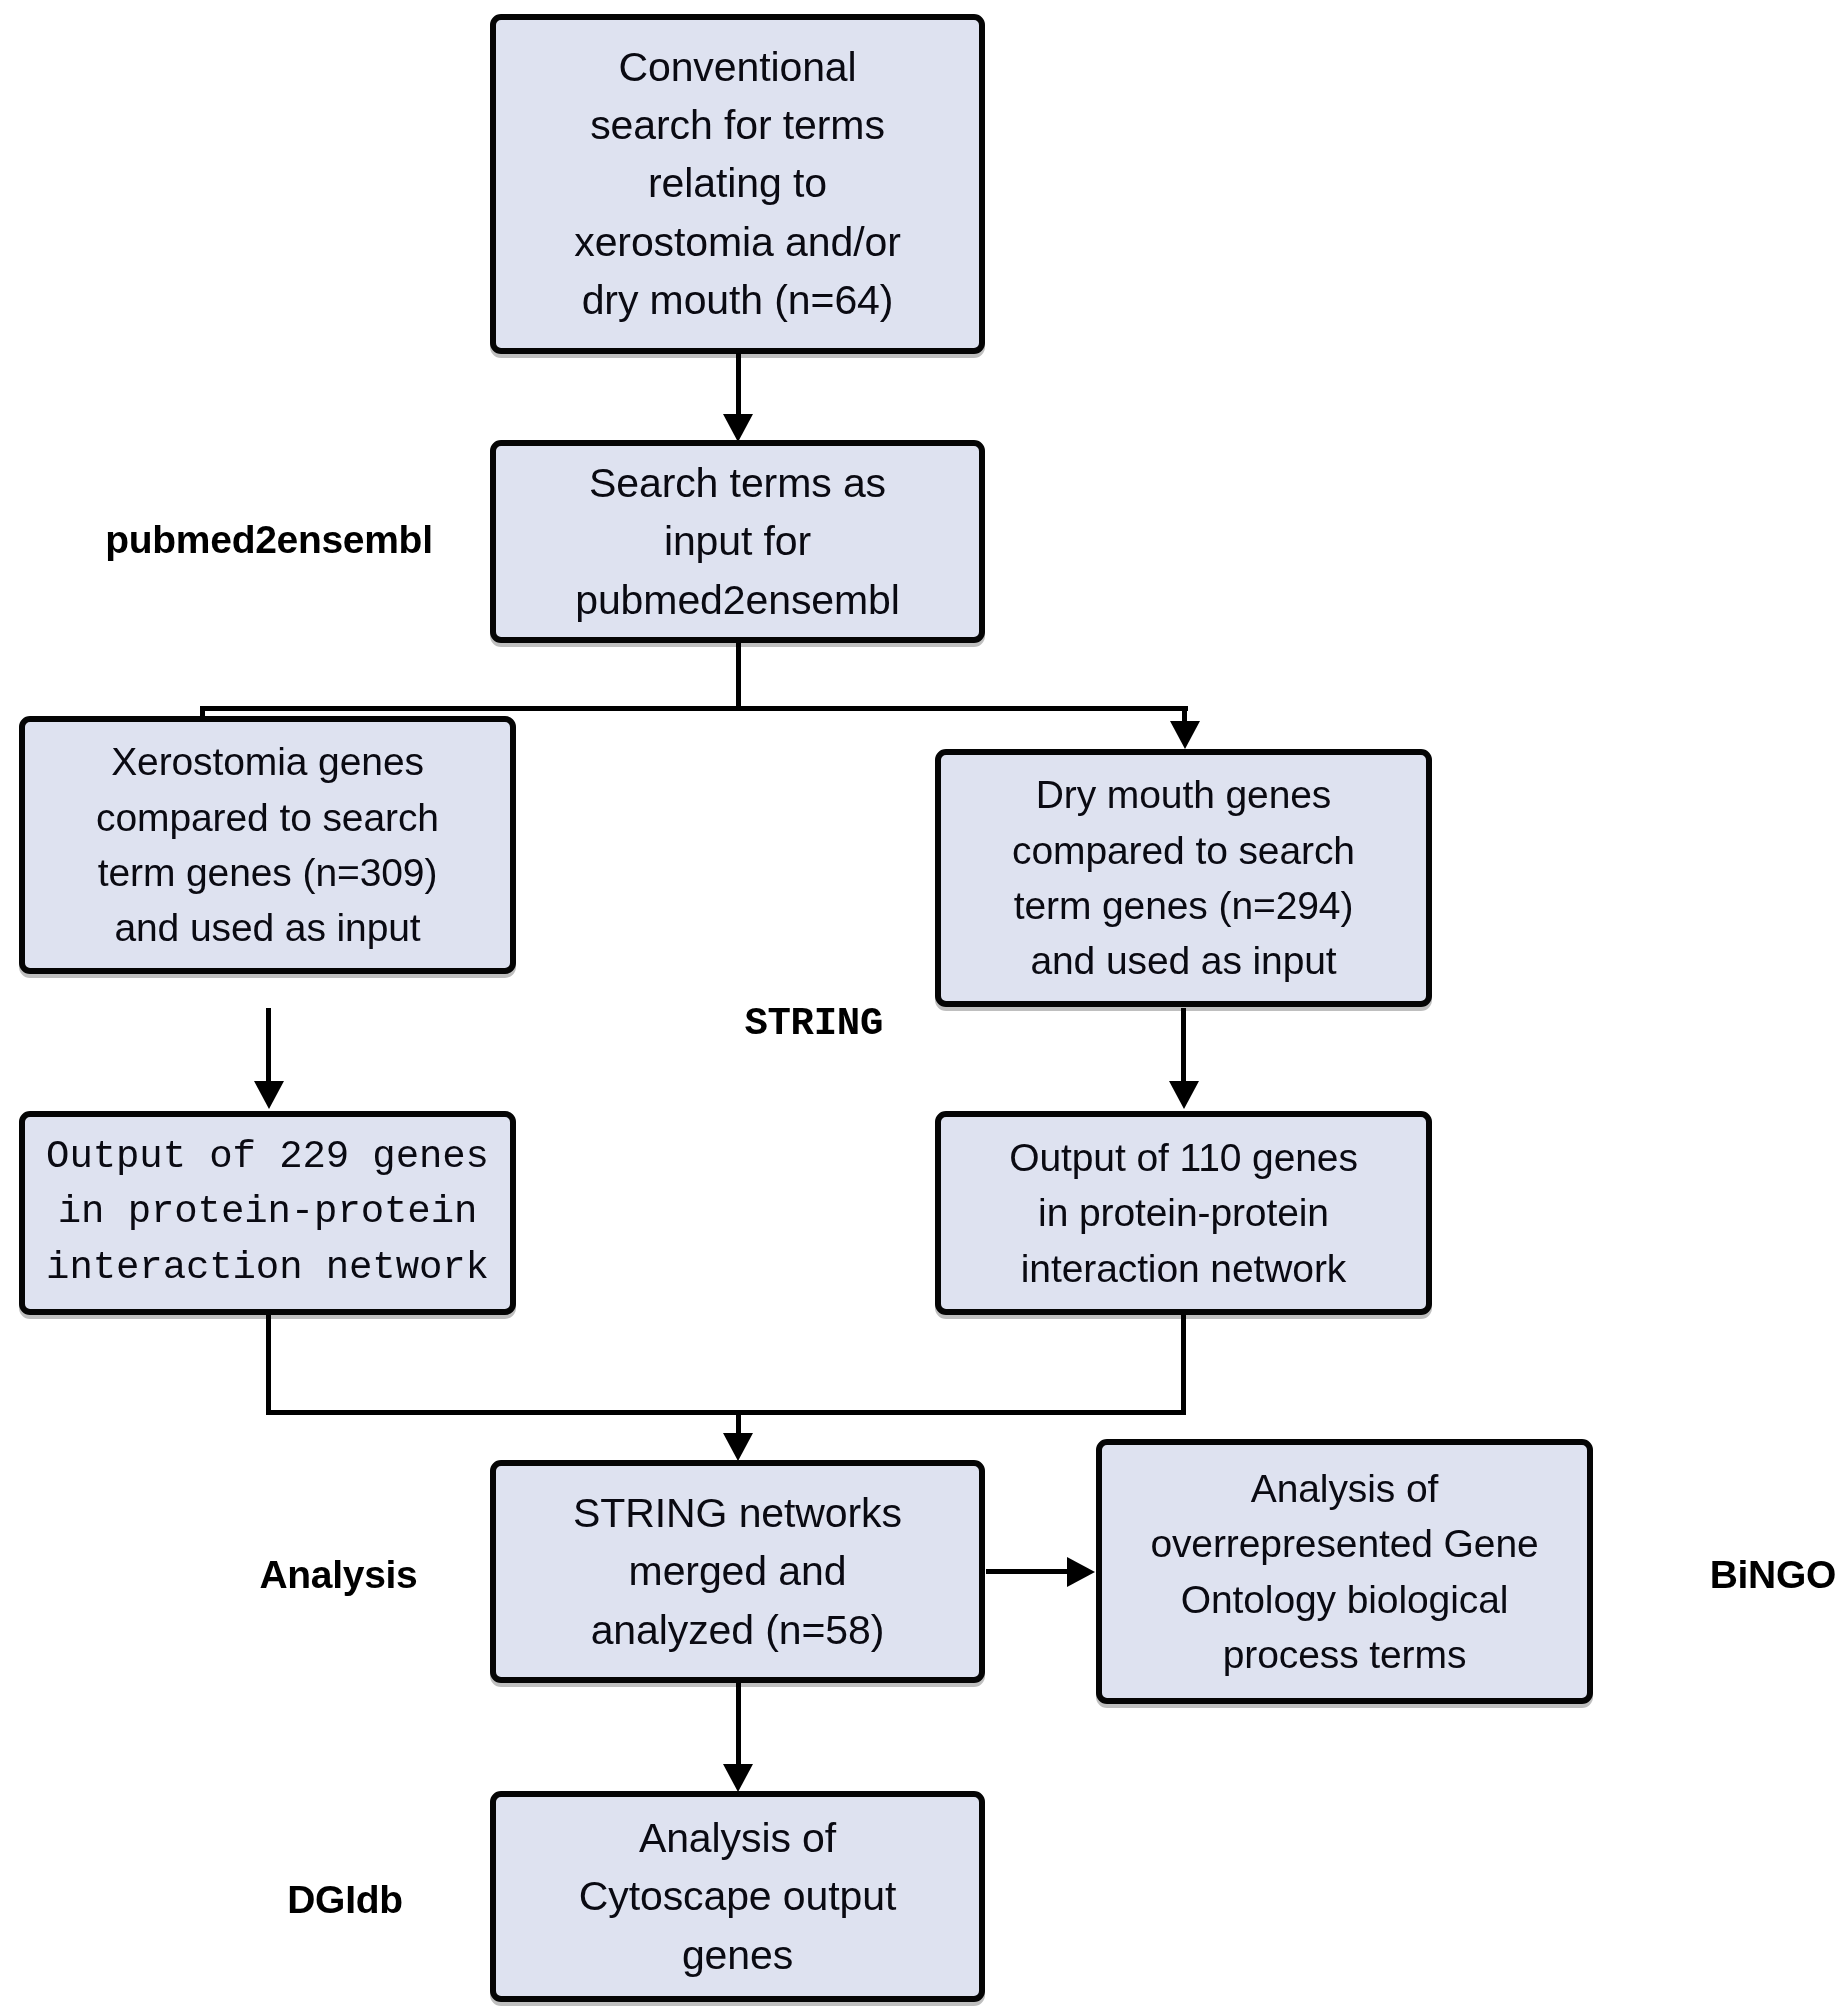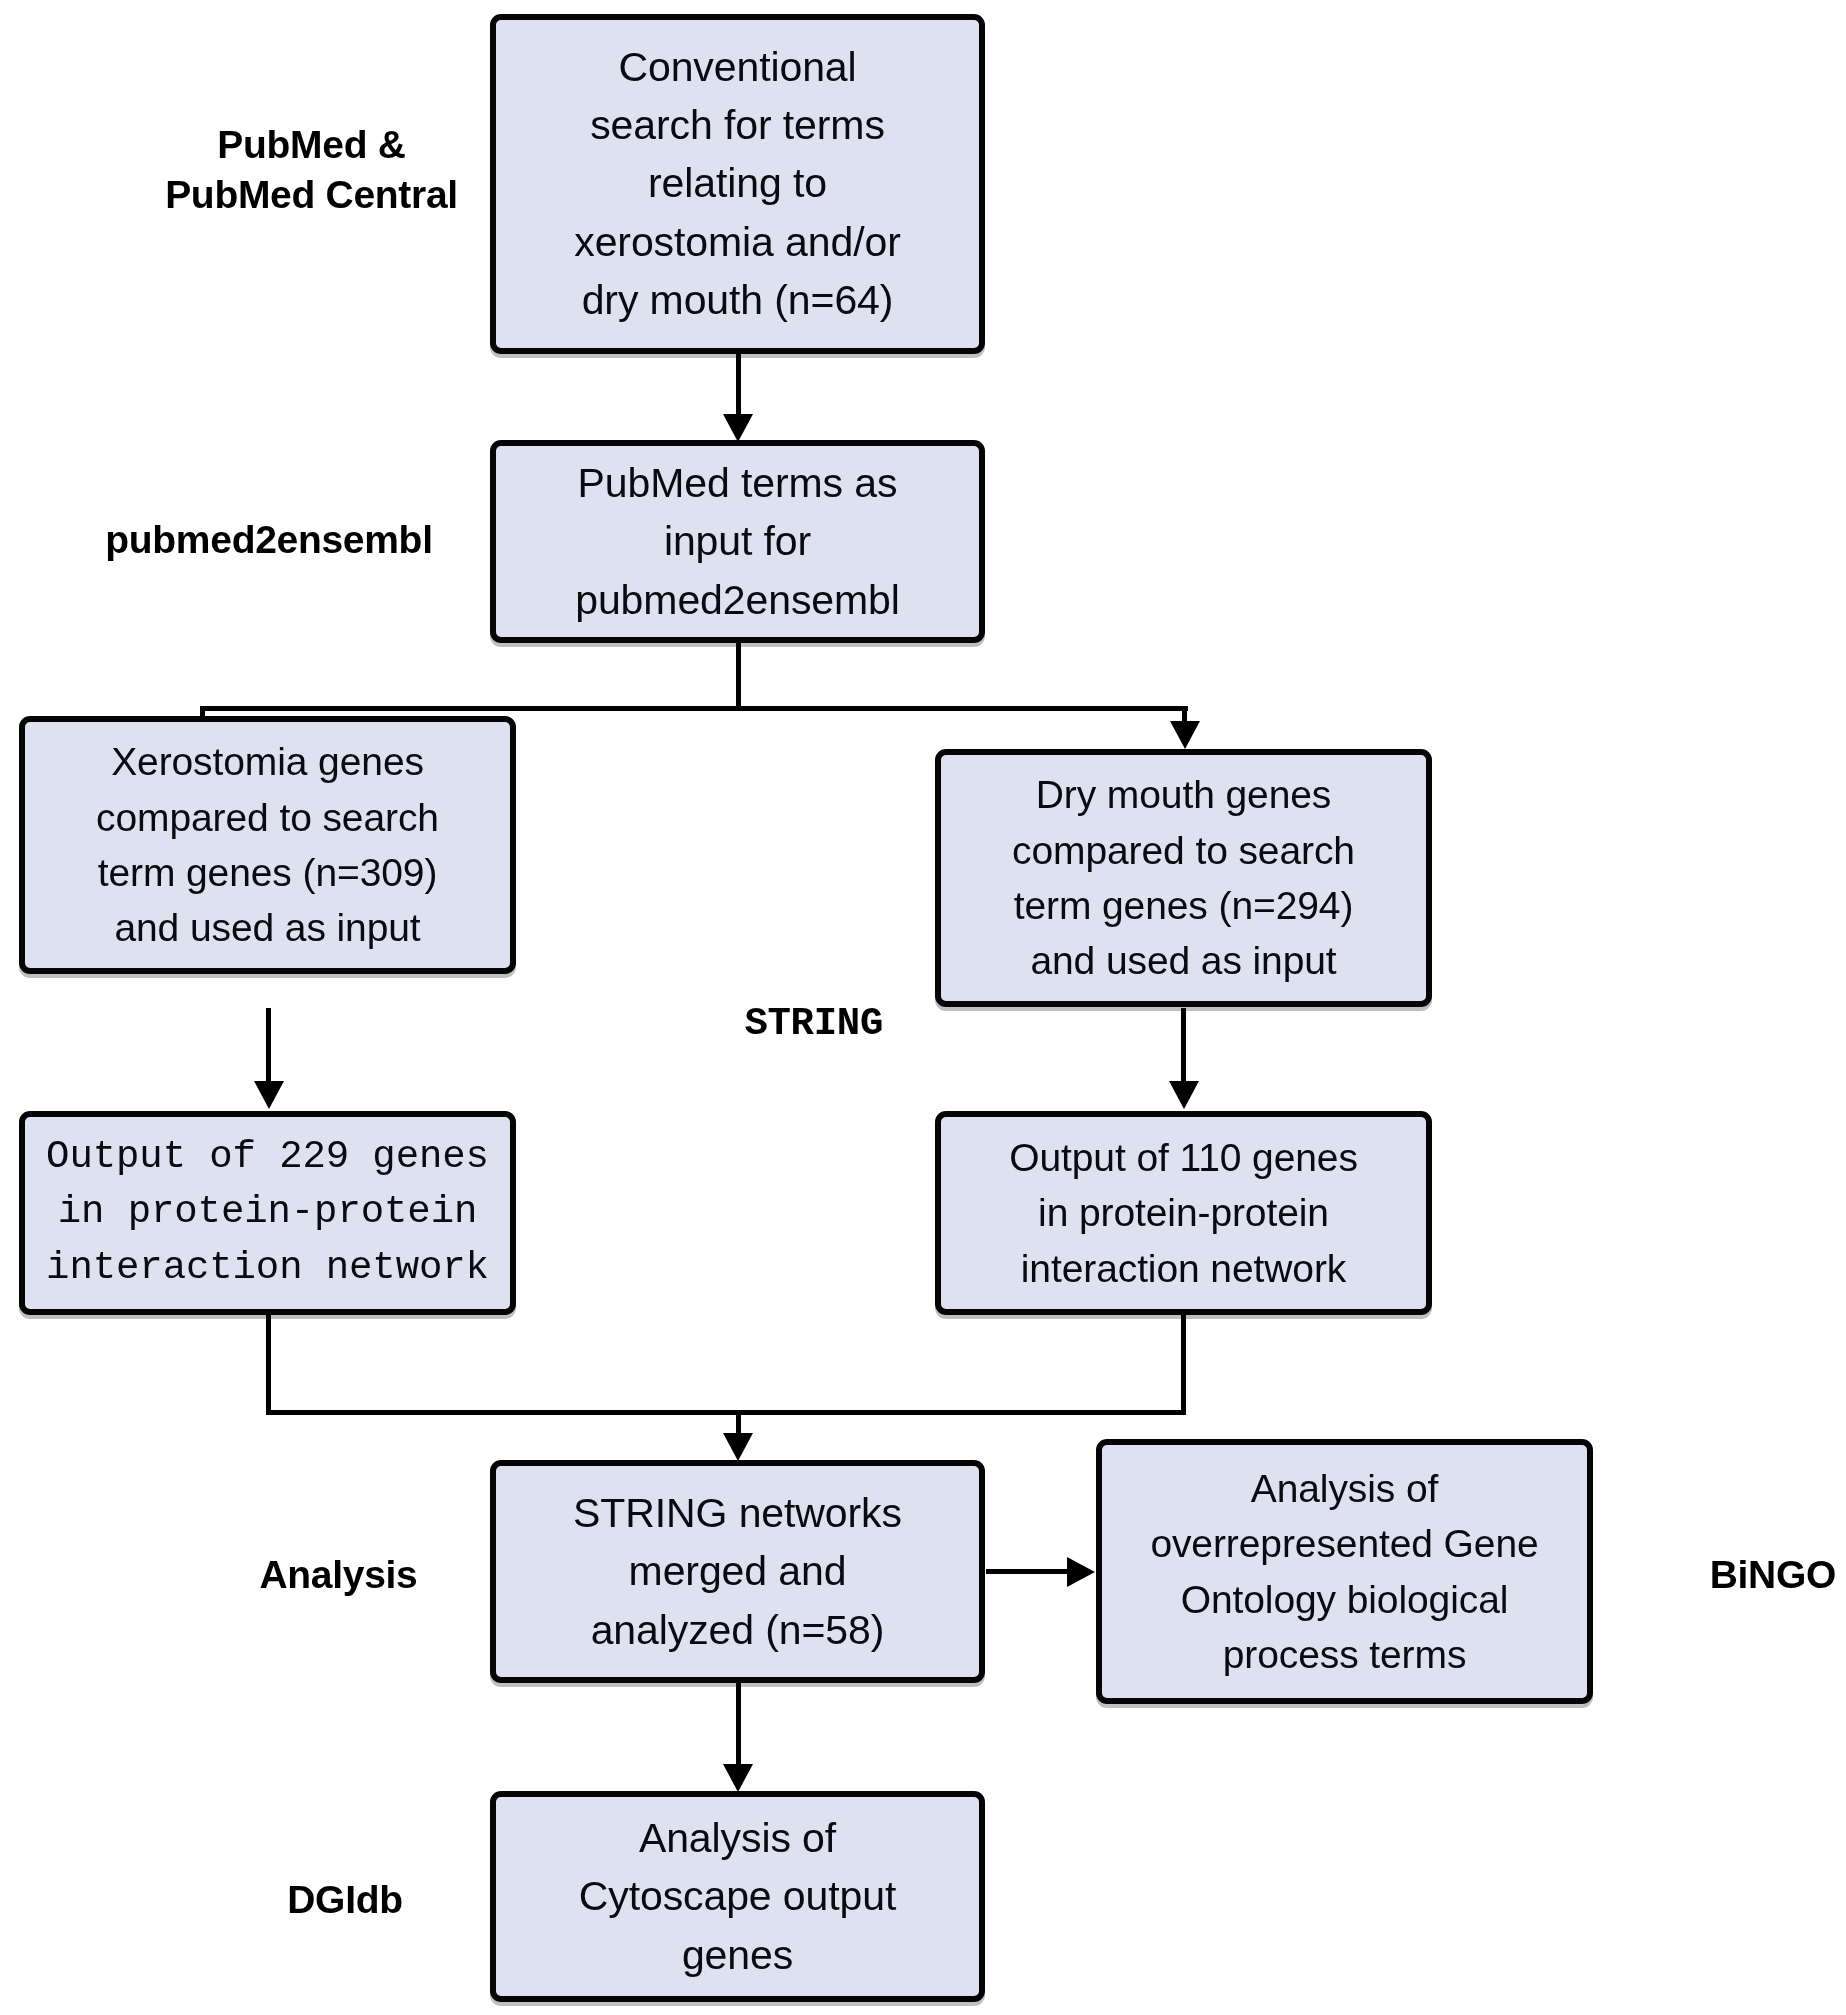--- a/index.html
+++ b/index.html
@@ -77,38 +77,36 @@
     border-top: 15px solid transparent;
     border-bottom: 15px solid transparent;
     border-left: 28px solid #000000;
   }
 </style>
 </head>
 <body>
 
 <div id="canvas">
 
-  <div class="side-label" style="left:156px; top:120px; width:311px;">PubMed &amp;
-PubMed Central</div>
 
   <div class="node" style="left:490px; top:13.5px; width:495px; height:340px;">
     <span class="txt">Conventional
 search for terms
 relating to
 xerostomia and/or
 dry mouth (n=64)</span>
   </div>
 
   <div class="vline" style="left:736px; top:353px; height:68px;"></div>
   <div class="arrow-down" style="left:723px; top:414px;"></div>
 
   <div class="side-label" style="left:66px; top:515px; width:406px;">pubmed2ensembl</div>
 
   <div class="node" style="left:490px; top:440px; width:495px; height:203px;">
-    <span class="txt">PubMed terms as
+    <span class="txt">Search terms as
 input for
 pubmed2ensembl</span>
   </div>
 
   <div class="vline" style="left:736px; top:643px; height:66px;"></div>
   <div class="hline" style="left:200px; top:706px; width:988px;"></div>
   <div class="vline" style="left:200px; top:706px; height:20px;"></div>
   <div class="arrow-down" style="left:187px; top:721px;"></div>
   <div class="vline" style="left:1182px; top:706px; height:20px;"></div>
   <div class="arrow-down" style="left:1170px; top:721px;"></div>

